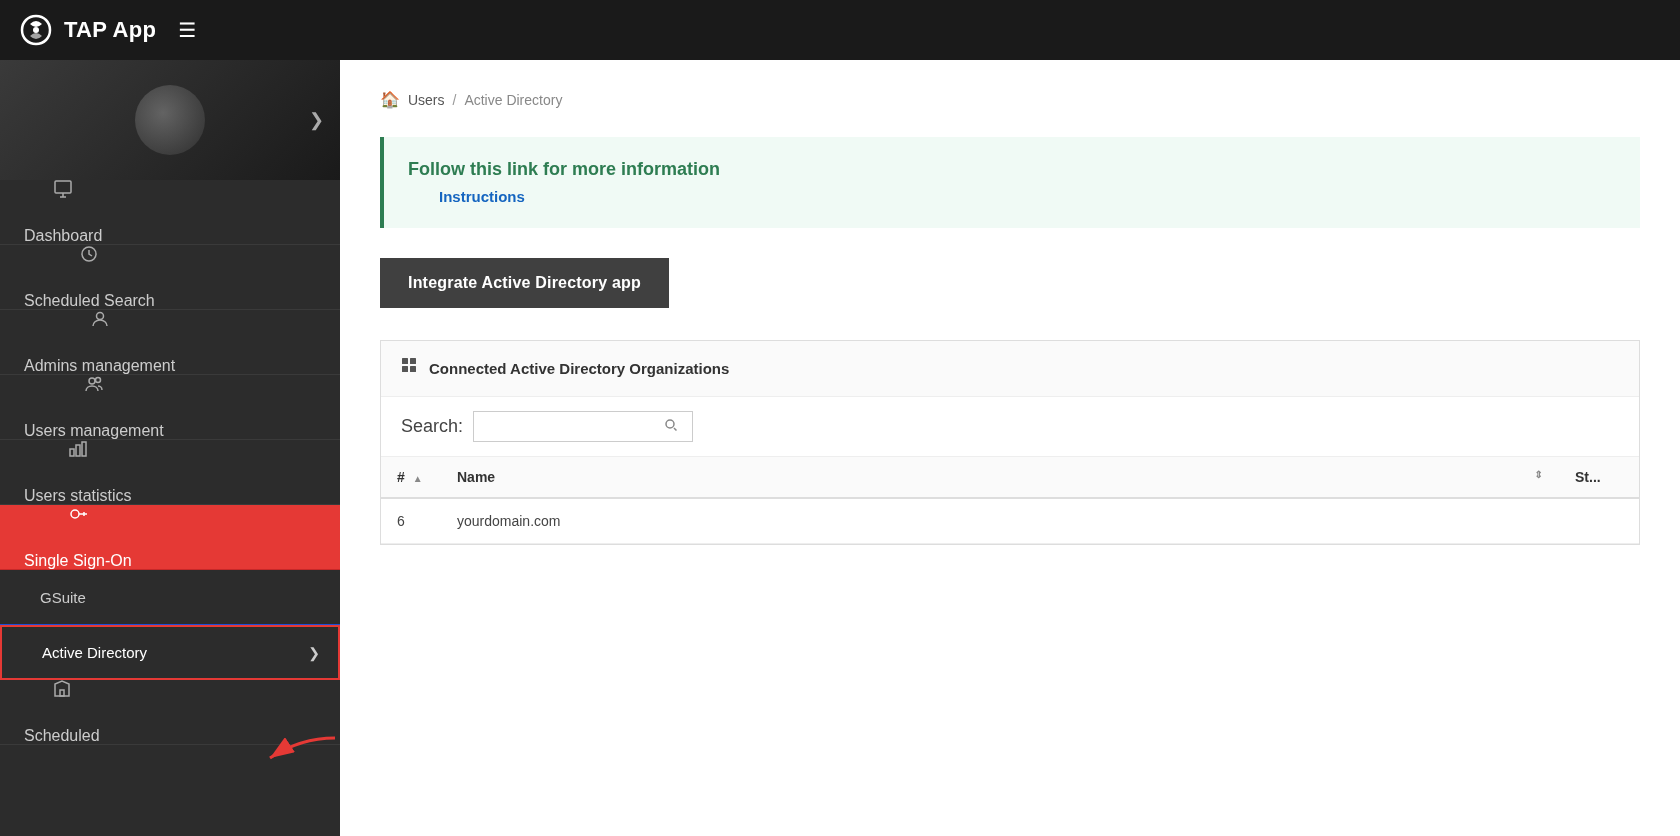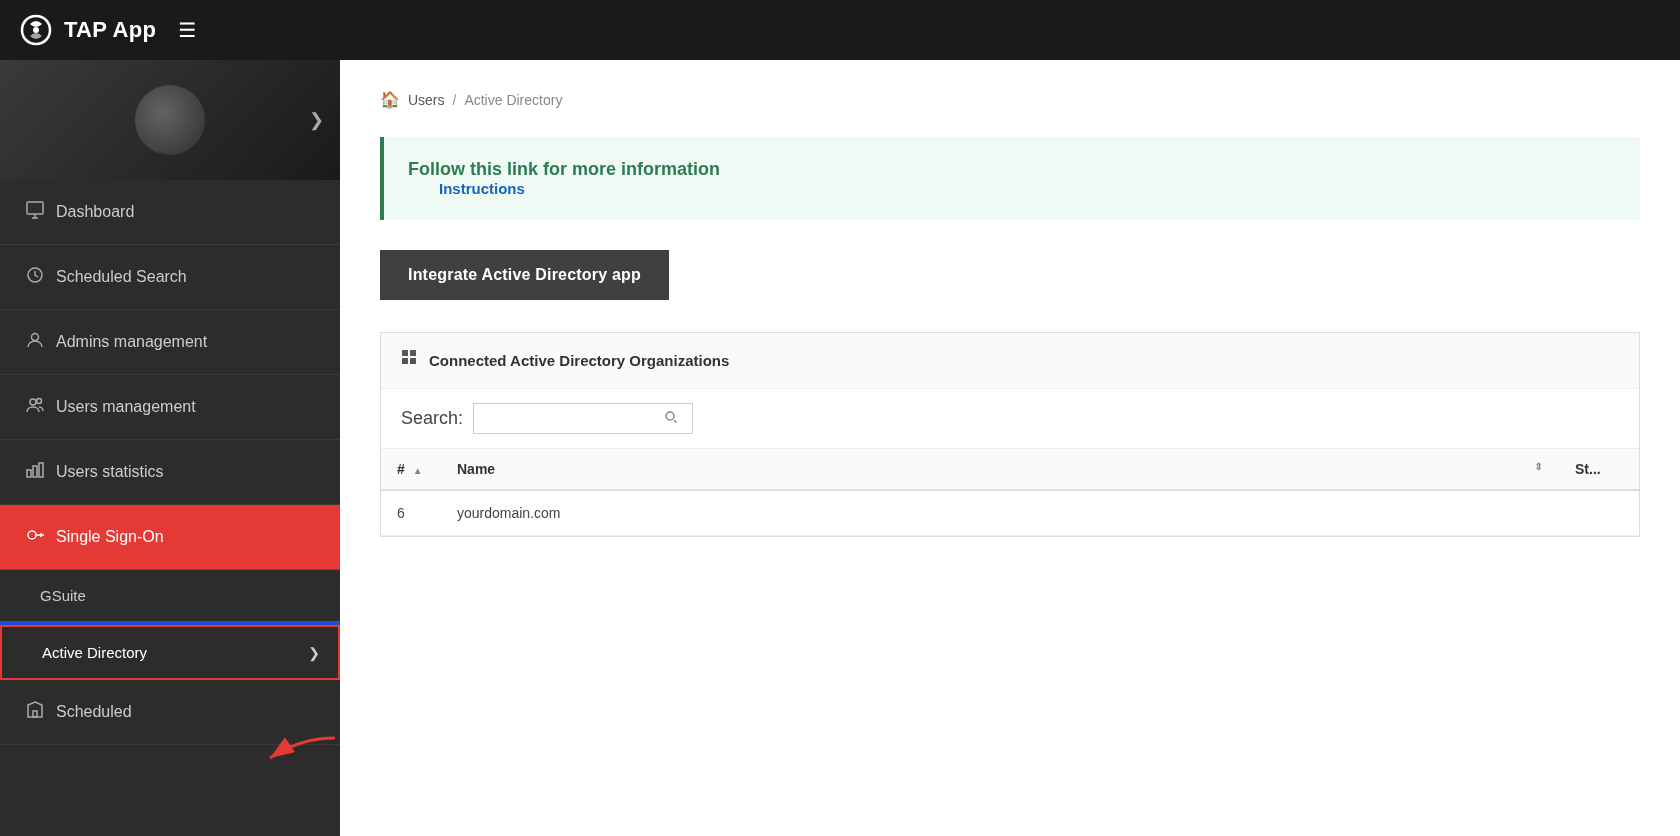--- a/index.html
+++ b/index.html
@@ -95,21 +95,22 @@
       height: 65px;
       color: #ccc;
       font-size: 16px;
       border-bottom: 1px solid #3a3a3a;
       cursor: pointer;
       text-decoration: none;
     }
     .sidebar-item-left {
       display: flex;
       align-items: center;
-      gap: 10px;
+      gap: 23px;
+      flex-direction: column;
     }
     .sidebar-item-icon {
       font-size: 18px;
       color: #aaa;
       width: 22px;
       text-align: center;
     }
     .sidebar-item-label {
       color: #ccc;
       font-size: 16px;
@@ -129,21 +130,21 @@
     }
 
     
     .sidebar-subitem {
       display: flex;
       align-items: center;
       height: 55px;
       padding: 0 18px 0 40px;
       color: #ccc;
       font-size: 15px;
-      border-bottom: 4px solid #1d4ed8;
+      border-bottom: 1px solid #1d4ed8;
       cursor: pointer;
       background: #2c2c2c;
     }
 
     
     .sidebar-subitem.active-dir {
       background: #2c2c2c;
       border: 2px solid #e53935;
       position: relative;
     }
@@ -189,21 +190,21 @@
     .info-box {
       background: #f0faf5;
       border-left: 4px solid #2e7d52;
       padding: 22px 24px;
       margin-bottom: 30px;
     }
     .info-box-title {
       color: #2e7d52;
       font-size: 18px;
       font-weight: 600;
-      margin-bottom: 0;
+      margin-bottom: 8px;
     }
     .info-box-link {
       color: #1565c0;
       font-weight: 600;
       font-size: 15px;
       text-decoration: none;
       cursor: pointer;
       margin-left: 31px;
     }
 

